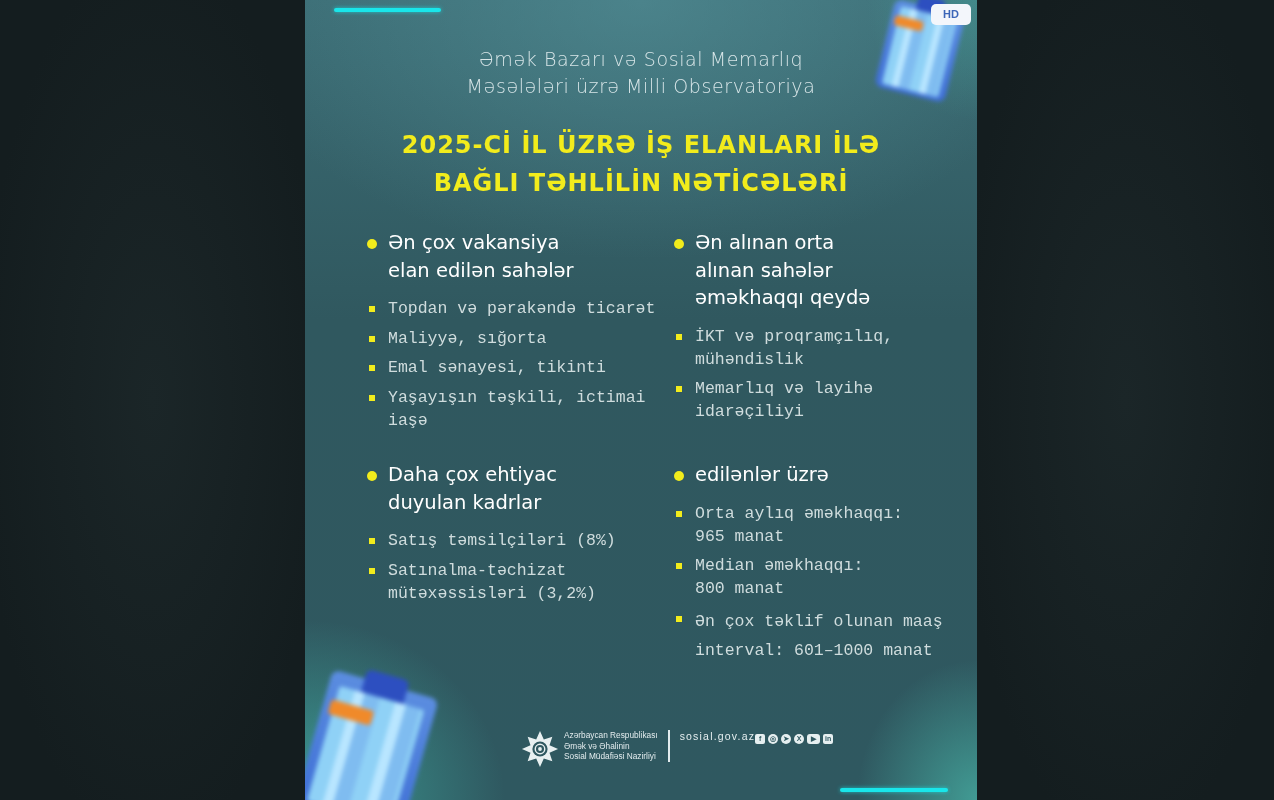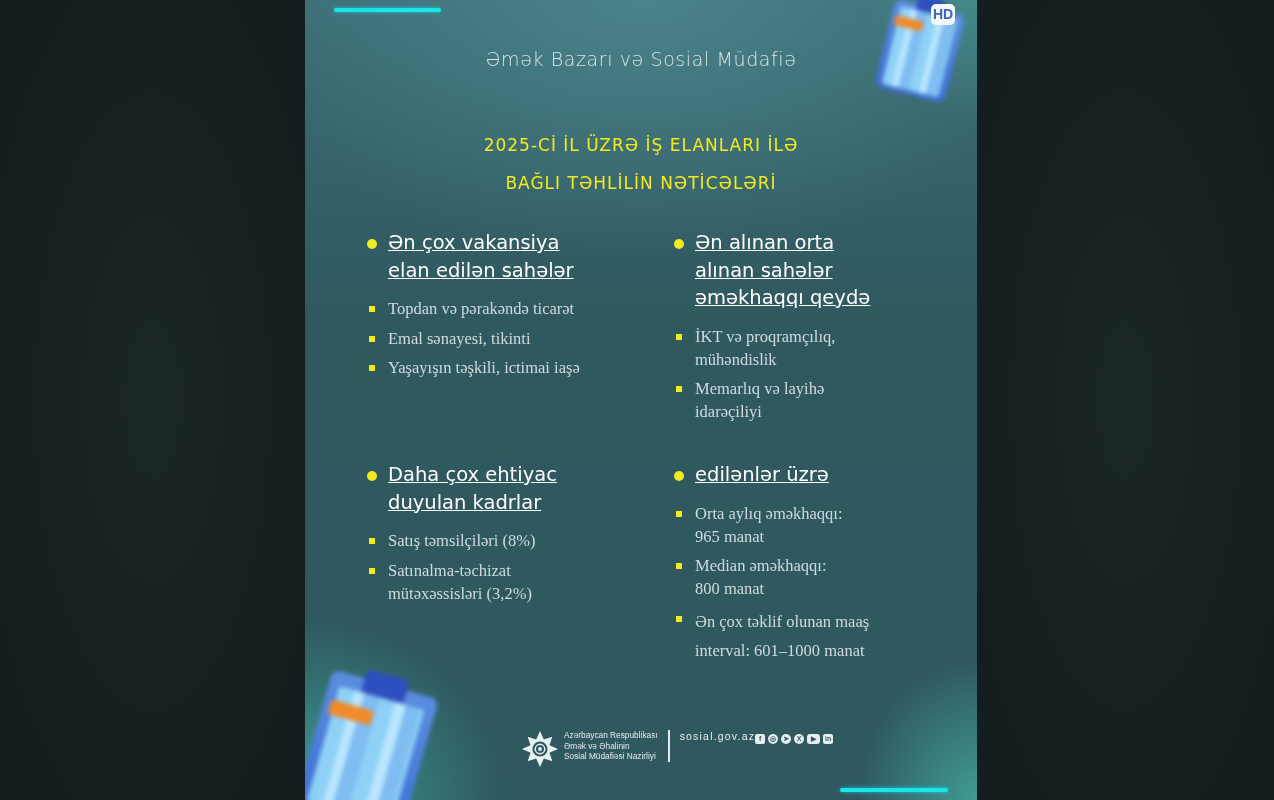--- a/index.html
+++ b/index.html
@@ -47,54 +47,53 @@
   }
   .clip-top {
     position: absolute; left: 30%; right: 30%; top: 0; height: 16%;
     background: #2d4fc0; border-radius: 6px 6px 2px 2px;
   }
   .clip-orange {
     position: absolute; left: 6%; top: 26%; width: 40%; height: 10%;
     background: #f08a2a; border-radius: 3px;
   }
   .hd-badge {
-    position: absolute; left: 626px; top: 4px; width: 24px; height: 21px;
+    position: absolute; left: 626px; top: 4px; width: 40px; height: 21px;
     background: #f3f6fb; border-radius: 5px;
-    color: #3c66b8; font-weight: bold; font-size: 14px; line-height: 21px; text-align: center;
+    color: #3c66b8; font-weight: bold; font-size: 11px; line-height: 21px; text-align: center;
     font-family: "Liberation Sans", sans-serif;
   }
 
   .org-title {
     position: absolute; left: 0; right: 0; top: 46px;
     text-align: center; color: #d8e6e8;
     font-family: "DejaVu Sans", sans-serif; font-weight: 300;
     font-size: 19px; line-height: 27px; letter-spacing: 0.6px;
   }
   .main-title {
     position: absolute; left: 0; right: 0; top: 126px;
     text-align: center; color: #f2ec1c;
     font-family: "DejaVu Sans", sans-serif;
-    font-size: 17px; line-height: 38px; letter-spacing: 1px;
+    font-size: 24px; line-height: 38px; letter-spacing: 1px; font-weight: bold;
   }
   .section { position: absolute; }
   .section .heading {
     position: relative; padding-left: 21px;
     color: #ffffff; font-size: 19.5px; line-height: 27.5px;
     font-family: "DejaVu Sans", sans-serif;
-    text-decoration: underline;
   }
   .section .heading .dot {
     position: absolute; left: 0; top: 10px; width: 10px; height: 10px;
     border-radius: 50%; background: #f2ec1c;
   }
   .section ul { list-style: none; margin-top: 13px; }
   .section li {
     position: relative; padding-left: 21px;
     color: #cfdcdd; font-size: 16.5px; line-height: 23px;
-    margin-bottom: 6.5px; font-family: Liberation Serif, serif; font-weight: 300;
+    margin-bottom: 6.5px; font-family: Liberation Mono, monospace; font-weight: 300;
   }
   .section li .sq {
     position: absolute; left: 2px; top: 9px; width: 6px; height: 6px; background: #f2ec1c;
   }
   .s1 { left: 62px; top: 229px; width: 290px; }
   .s2 { left: 369px; top: 229px; width: 270px; }
   .s3 { left: 62px; top: 461px; width: 290px; }
   .s4 { left: 369px; top: 461px; width: 280px; }
   .s4 li.tall { line-height: 29px; }
 
@@ -141,36 +140,38 @@
   <div class="deco bottom-left">
     <div class="clip-board"></div>
     <div class="clip-paper"></div>
     <div class="clip-top"></div>
     <div class="clip-orange"></div>
   </div>
 
   <div class="hd-badge">HD</div>
 
   <div class="org-title">
-    <div>Əmək Bazarı və Sosial Müdafiə</div>
+    <div>Əmək Bazarı və Sosial Memarlıq</div>
+    <div>Məsələləri üzrə Milli Observatoriya</div>
   </div>
 
   <div class="main-title">
     <div>2025-Cİ İL ÜZRƏ İŞ ELANLARI İLƏ</div>
     <div>BAĞLI TƏHLİLİN NƏTİCƏLƏRİ</div>
   </div>
 
   <div class="section s1">
     <div class="heading">
       <span class="dot"></span>
       <div>Ən çox vakansiya</div>
       <div>elan edilən sahələr</div>
     </div>
     <ul>
       <li><span class="sq"></span><span>Topdan və pərakəndə ticarət</span></li>
+      <li><span class="sq"></span><span>Maliyyə, sığorta</span></li>
       <li><span class="sq"></span><span>Emal sənayesi, tikinti</span></li>
       <li><span class="sq"></span><span>Yaşayışın təşkili, ictimai iaşə</span></li>
     </ul>
   </div>
 
   <div class="section s2">
     <div class="heading">
       <span class="dot"></span>
       <div>Ən alınan orta</div>
       <div>alınan sahələr</div>

